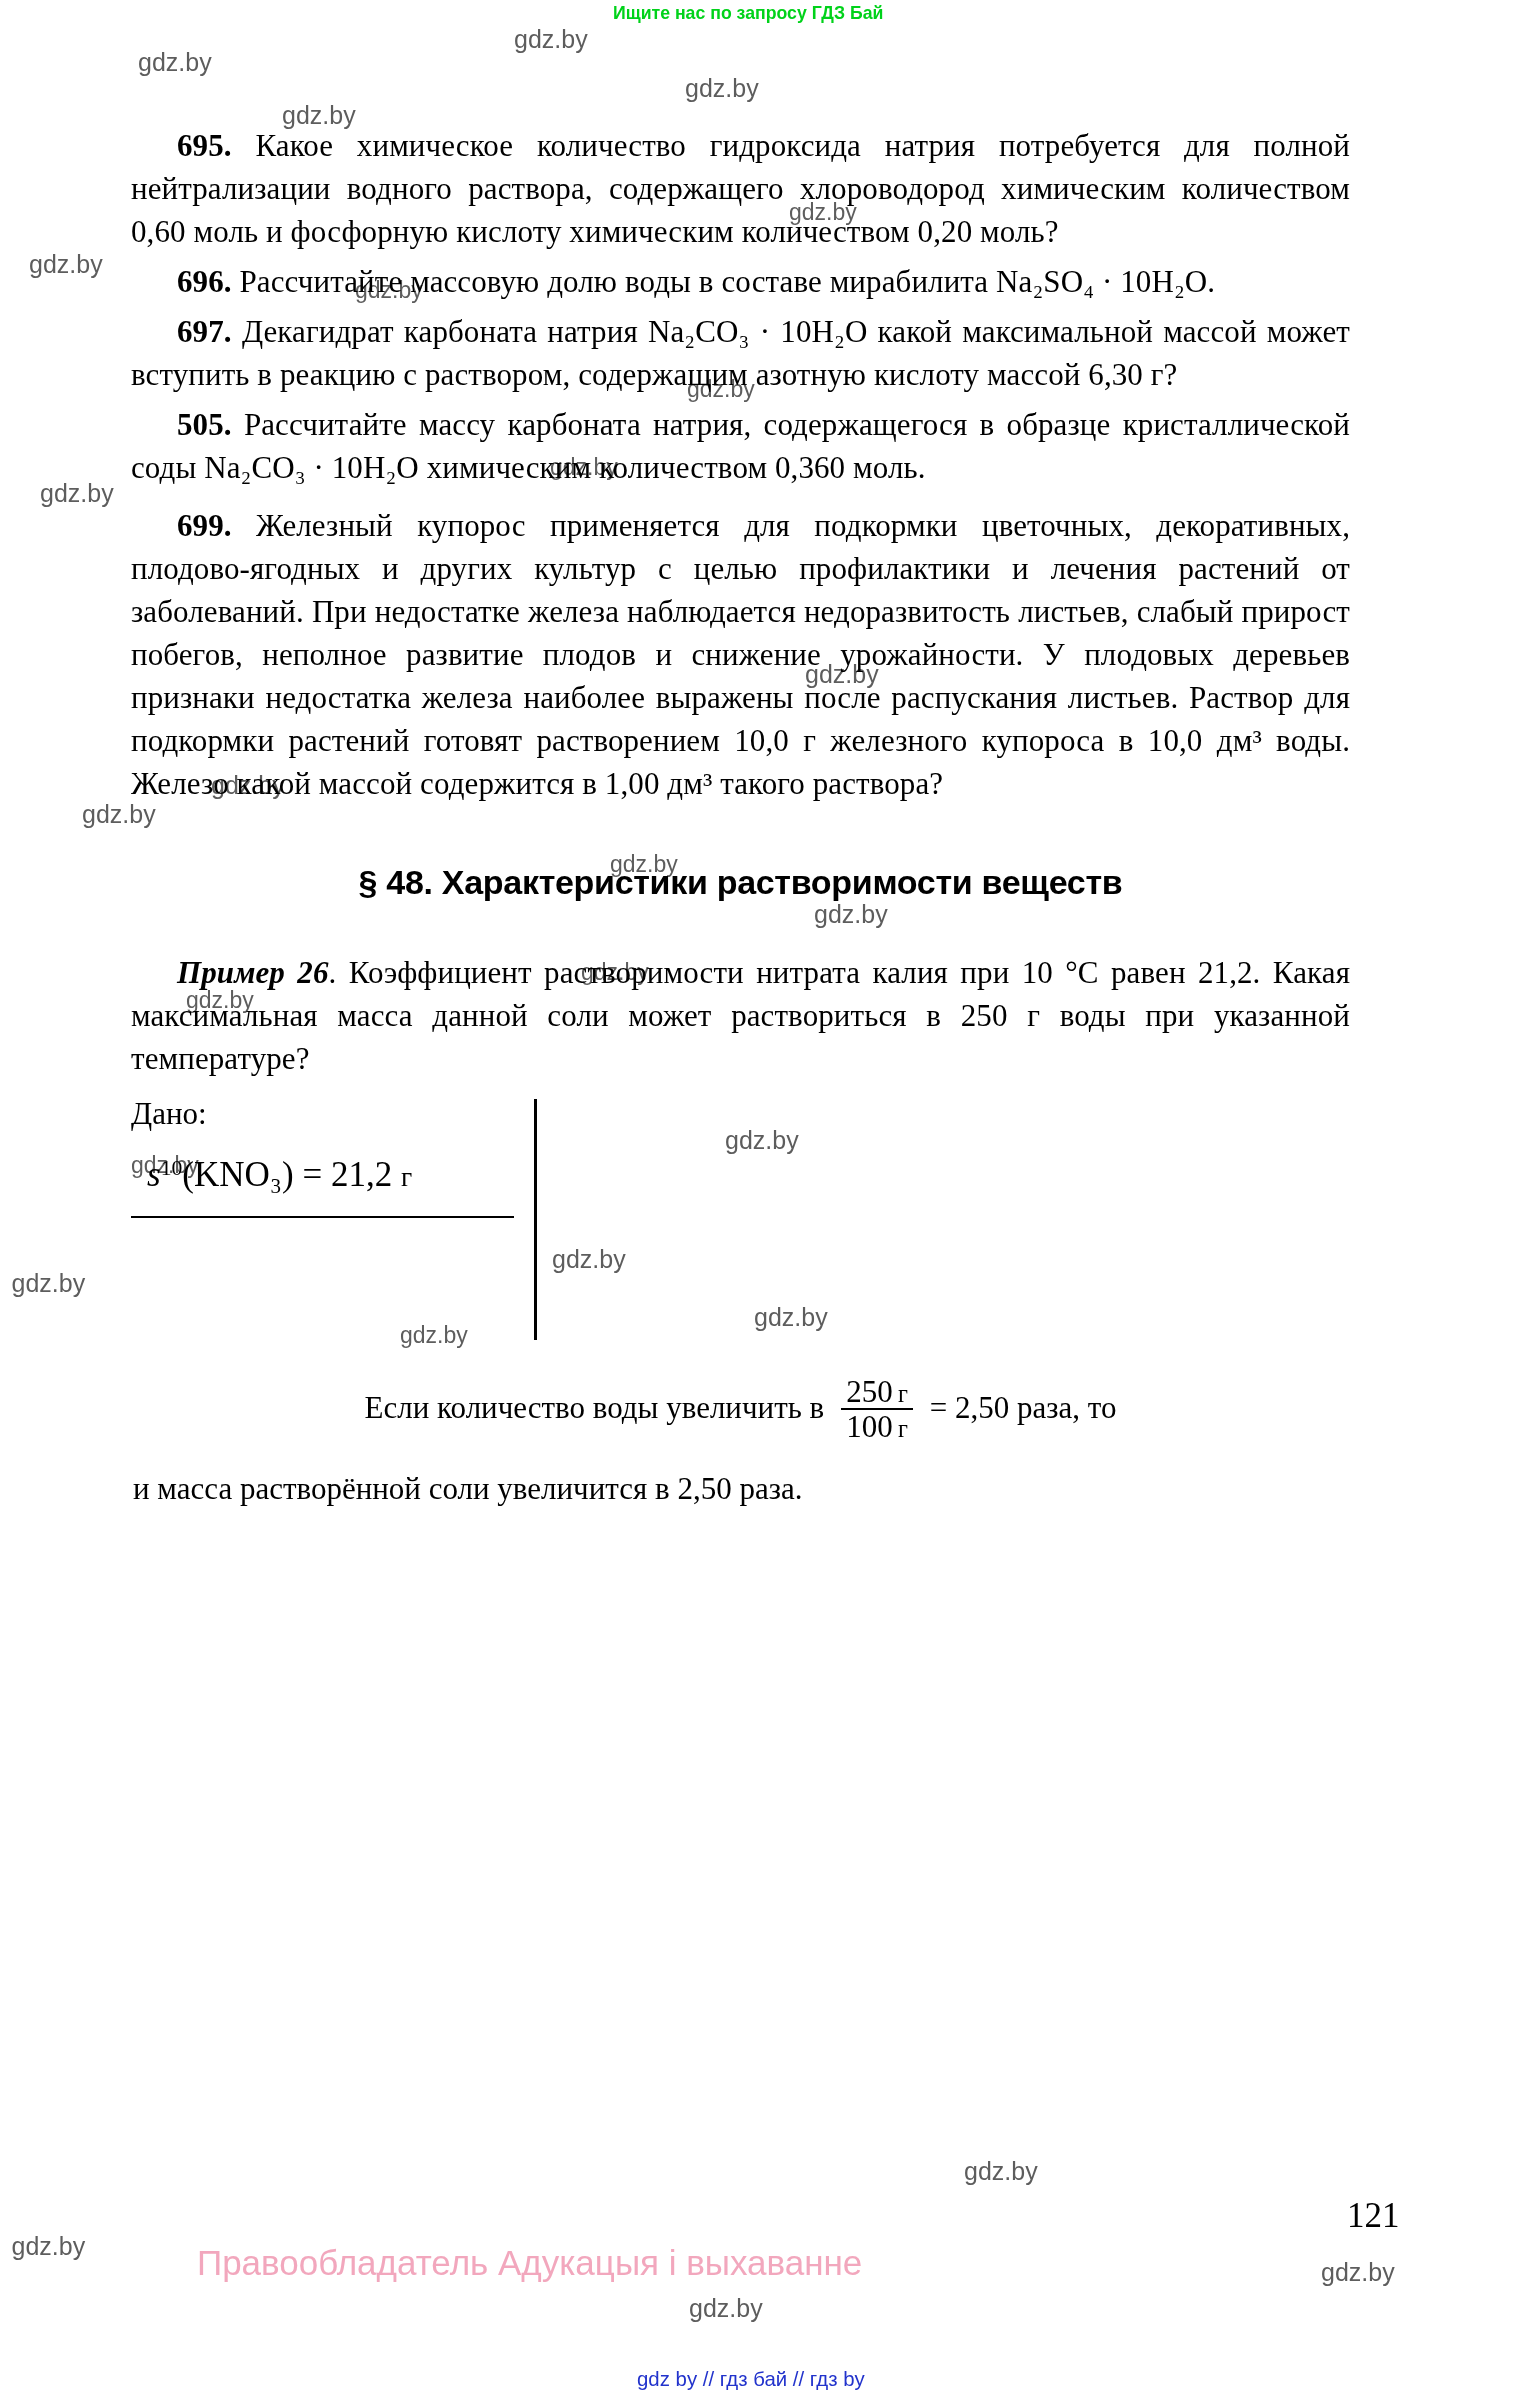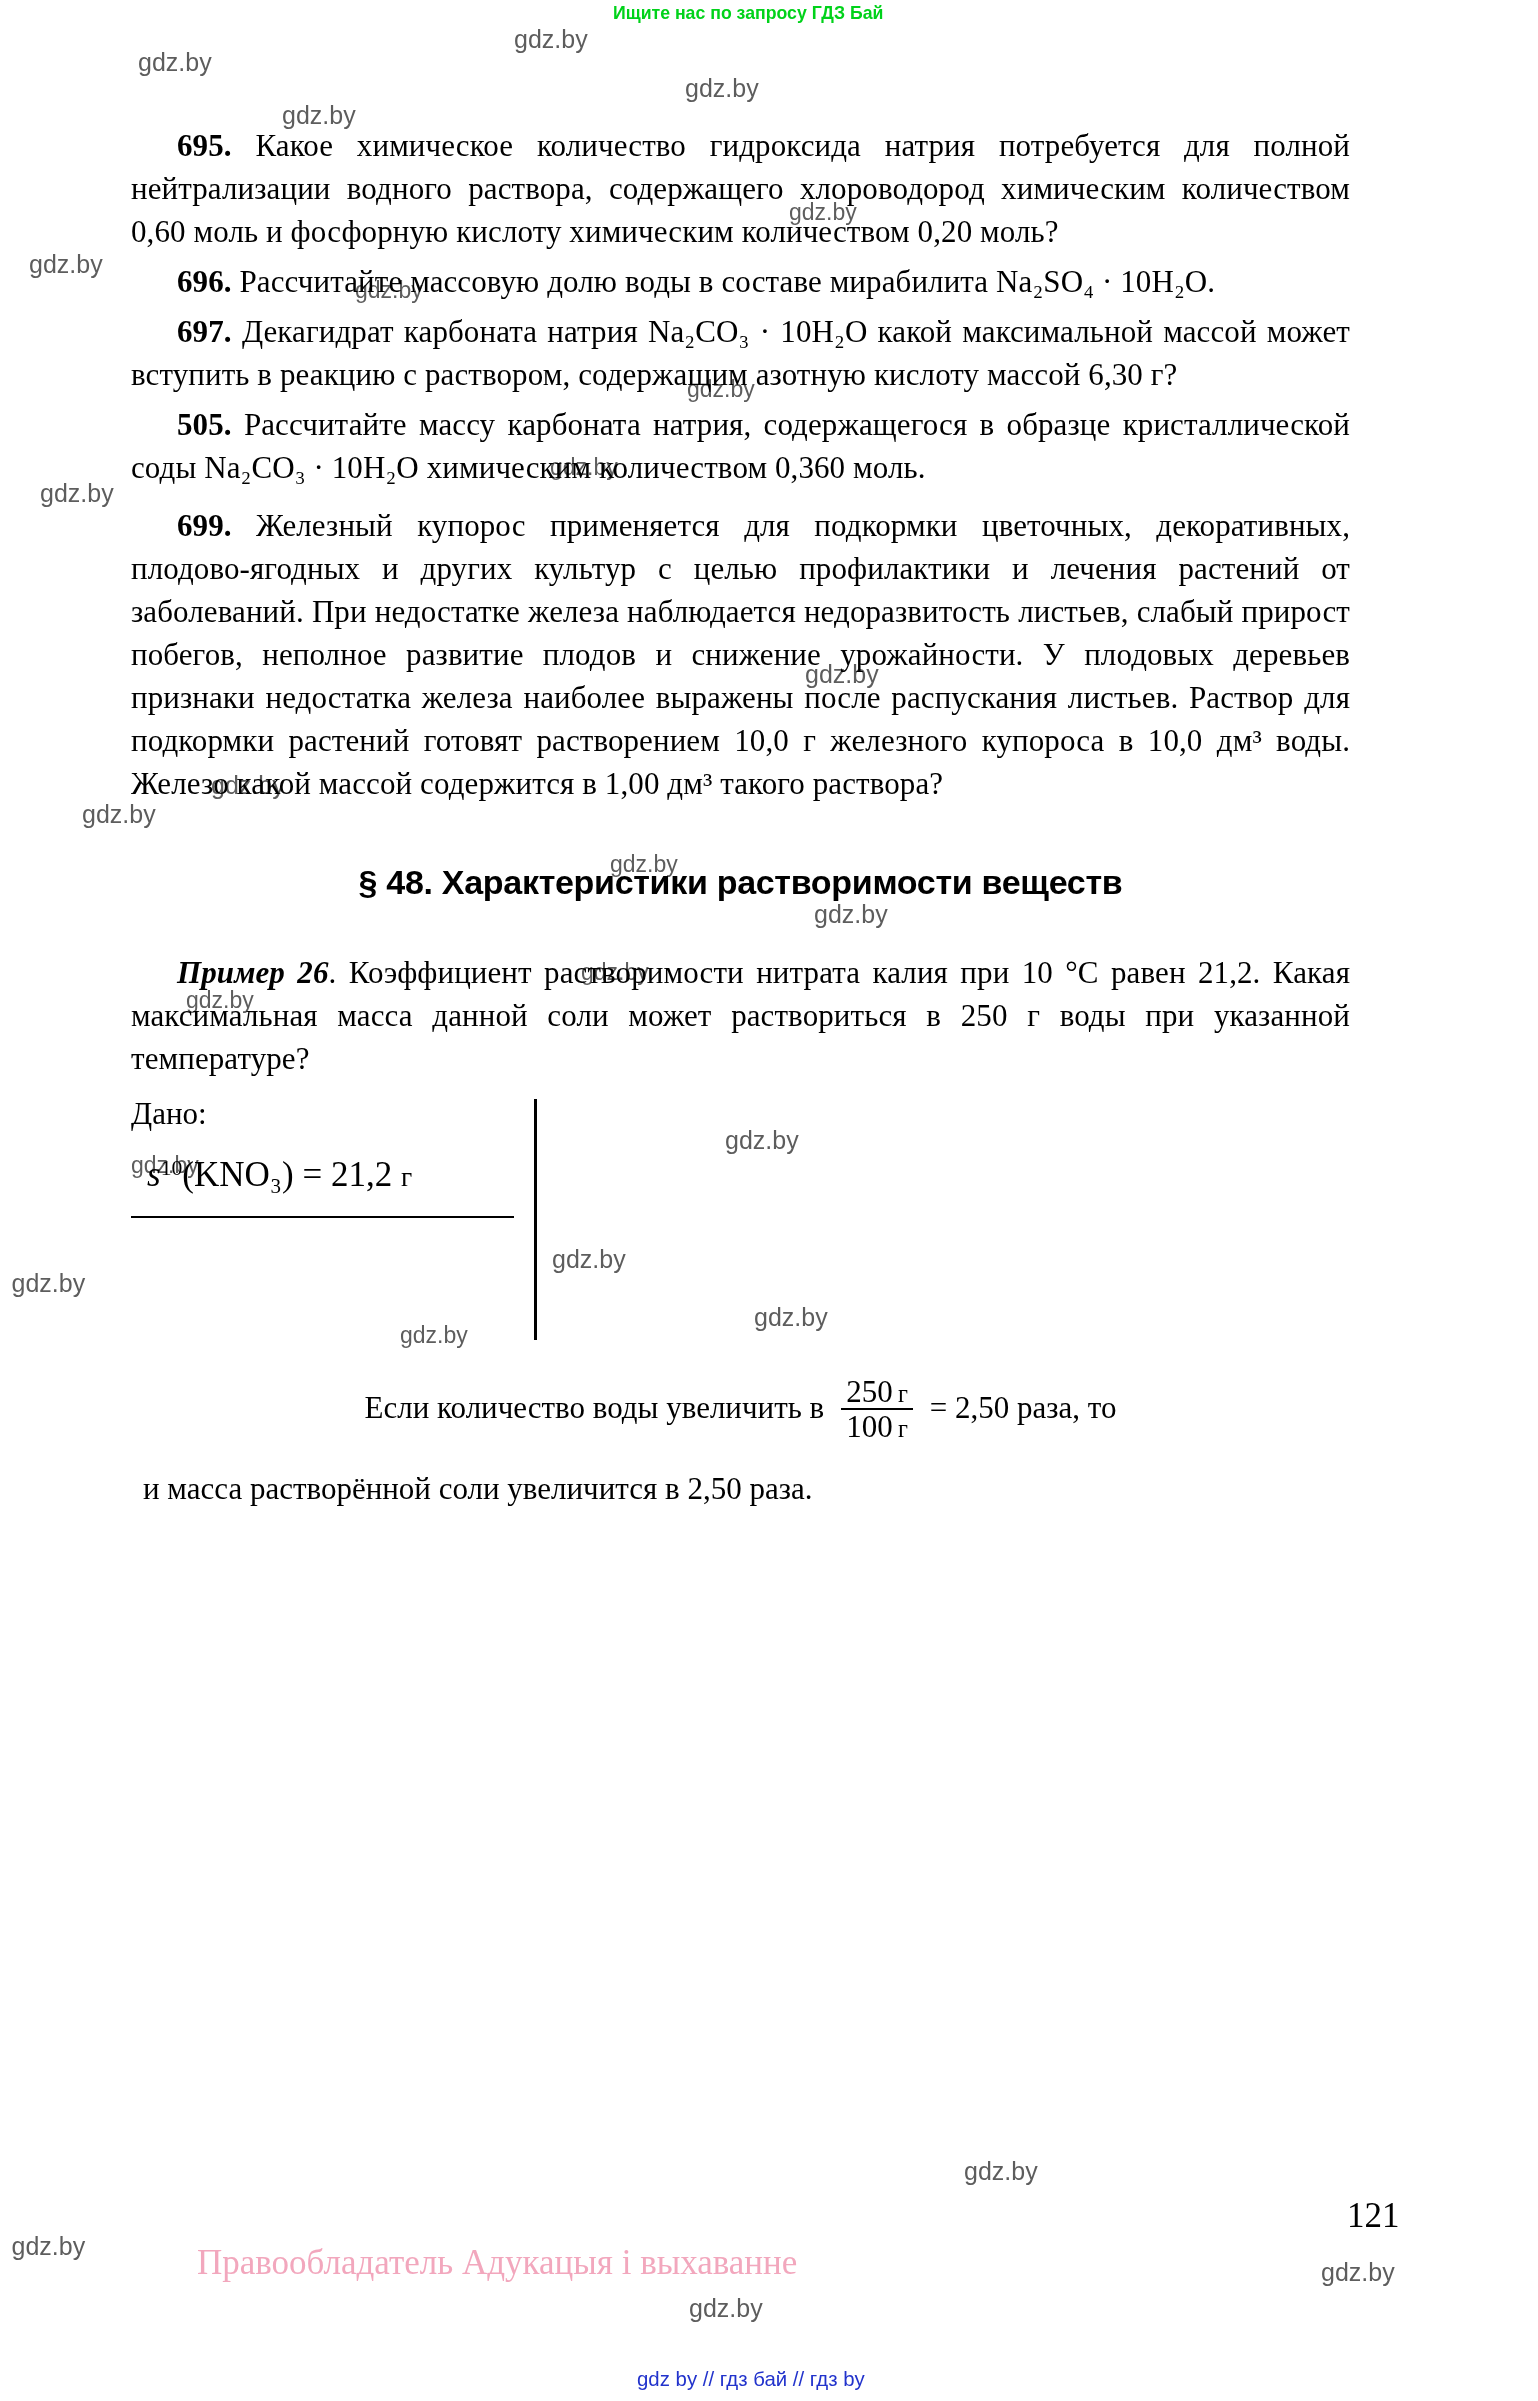--- a/index.html
+++ b/index.html
@@ -27,21 +27,21 @@
   }
   .wm-green {
     position: absolute;
     font-family: "Liberation Sans", sans-serif;
     color: #00d21a;
     font-weight: bold;
     white-space: nowrap;
   }
   .wm-pink {
     position: absolute;
-    font-family: Liberation Serif, serif;
+    font-family: Liberation Sans, sans-serif;
     color: #f2a7bd;
     white-space: nowrap;
   }
   .wm-blue {
     position: absolute;
     font-family: "Liberation Sans", sans-serif;
     color: #2233cc;
     white-space: nowrap;
   }
 
@@ -164,21 +164,21 @@
     display: block;
     border-top: 2.7px solid #000;
     font-size: 31px;
     padding: 0.9px 5.3px 0 5.3px;
   }
   .unit { font-size: .78em; }
 
   p.closing {
     font-size: 31px;
     line-height: 43px;
-    margin: 12px;
+    margin: 2px;
     width: 1219px;
     text-align: left;
     text-indent: 0;
   }
   p.fracline {
     font-size: 31px;
     line-height: 44px;
     margin: 0;
     width: 1219px;
     text-align: center;

